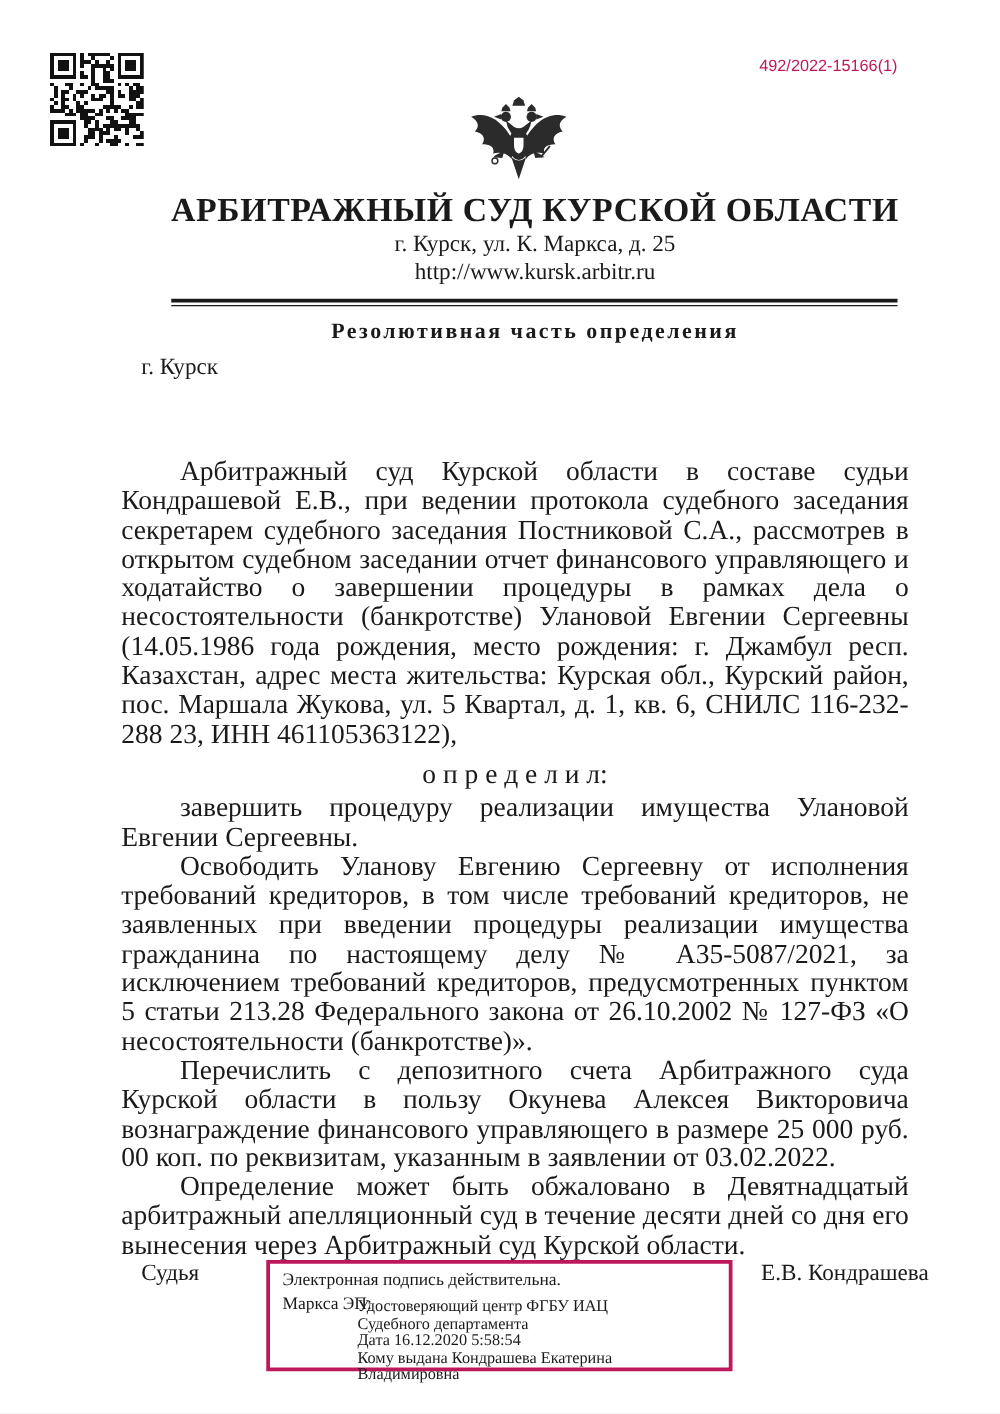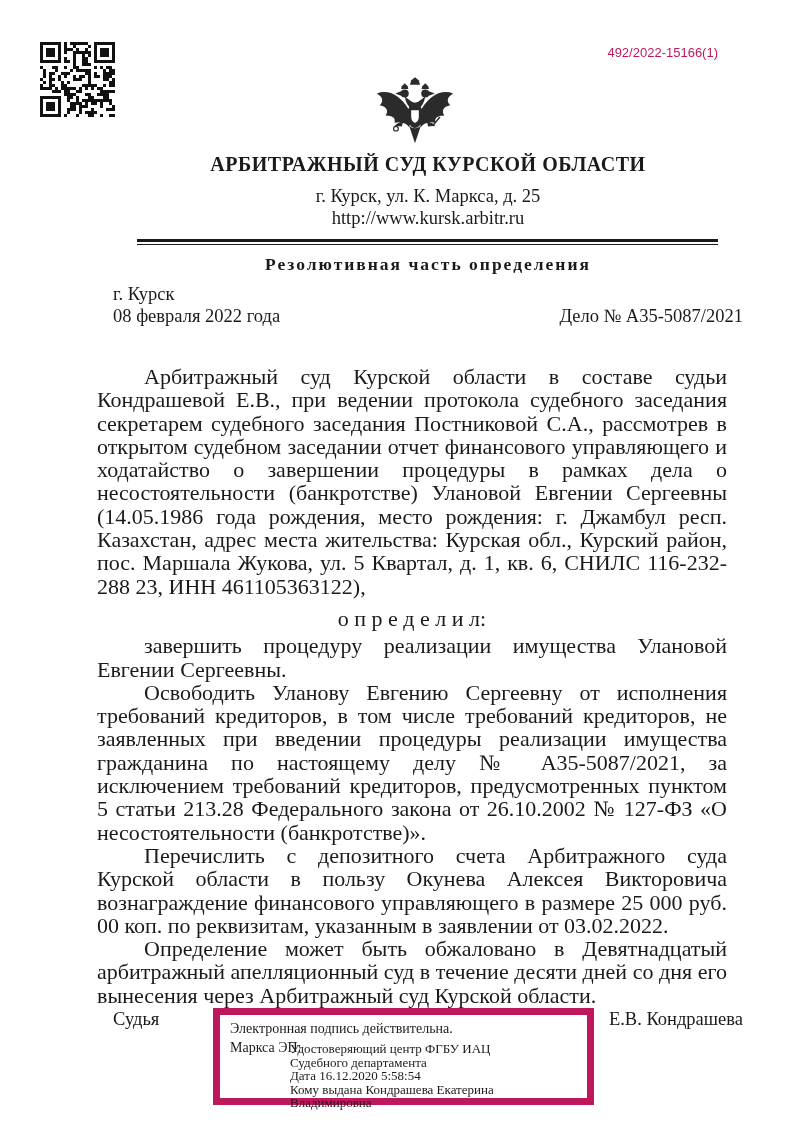--- a/index.html
+++ b/index.html
@@ -7,36 +7,36 @@
     position:relative;width:800px;height:1131px;background:#ffffff;
     font-family:"Liberation Serif","DejaVu Serif",serif;color:#1a1a1a;
     margin:0 auto;overflow:hidden;
   }
   .abs{position:absolute;}
   .doc-number{top:45px;right:82px;font-family:"Liberation Sans","DejaVu Sans",sans-serif;
     font-size:13px;color:#be185d;}
   .qr{left:40px;top:42px;width:75px;height:75px;}
   .emblem{left:371px;top:74px;width:88px;height:80px;}
   .court-name{top:153px;left:113px;width:630px;text-align:center;font-weight:bold;
-    font-size:20px;letter-spacing:0.5px;}
+    font-size:27px;letter-spacing:0.5px;}
   .court-address{top:186px;left:113px;width:630px;text-align:center;font-size:18.5px;}
   .court-site{top:208px;left:113px;width:630px;text-align:center;font-size:18.5px;}
   .double-rule{top:239px;left:137px;width:581px;height:2px;
     border-top:3px solid #1a1a1a;border-bottom:1px solid #1a1a1a;}
   .doc-title{top:254px;left:113px;width:630px;text-align:center;font-weight:bold;
     font-size:17.5px;letter-spacing:2px;}
   .meta-city{top:284px;left:113px;width:630px;font-size:18.5px;}
   .meta-row{top:306px;left:113px;width:630px;display:flex;justify-content:space-between;
     font-size:18.5px;}
   .body-block{top:337px;left:97px;width:630px;font-size:22px;line-height:23.3px;margin-top:28px;}
   .body-block p{margin:0;text-indent:47px;text-align:justify;}
   p.resolution{text-indent:0;text-align:center;margin:9px 0 4px 0;}
   .sig-label{top:1009px;left:113px;font-size:18.5px;}
   .sig-name{top:1009px;right:57px;font-size:18.5px;}
-  .stamp-box{top:1008px;left:213px;width:367px;height:83px;border:7px solid #be185d;}
+  .stamp-box{top:1008px;left:213px;width:367px;height:83px;border:3px solid #be185d;}
   .stamp-line1{position:absolute;top:6px;left:10px;font-size:14px;}
   .stamp-label{position:absolute;top:25px;left:10px;font-size:14px;}
   .stamp-details{position:absolute;top:27px;left:70px;width:252px;font-size:13px;
     line-height:13.5px;}
   svg{display:block;}
 </style>
 </head>
 <body>
 
 <div class="page">
@@ -289,24 +289,20 @@
   <div class="abs court-name">АРБИТРАЖНЫЙ СУД КУРСКОЙ ОБЛАСТИ</div>
   <div class="abs court-address">г. Курск, ул. К. Маркса, д. 25</div>
   <div class="abs court-site">http://www.kursk.arbitr.ru</div>
 
   <div class="abs double-rule"></div>
 
   <div class="abs doc-title">Резолютивная часть определения</div>
 
   <div class="abs meta-city">г. Курск</div>
 
-  <div class="abs meta-row">
-    <span>08 февраля 2022 года</span>
-    <span>Дело № А35-5087/2021</span>
-  </div>
 
   <div class="abs body-block">
     <p>Арбитражный суд Курской области в составе судьи Кондрашевой Е.В., при ведении протокола судебного заседания секретарем судебного заседания Постниковой С.А., рассмотрев в открытом судебном заседании отчет финансового управляющего и ходатайство о завершении процедуры в рамках дела о несостоятельности (банкротстве) Улановой Евгении Сергеевны (14.05.1986 года рождения, место рождения: г. Джамбул респ. Казахстан, адрес места жительства: Курская обл., Курский район, пос. Маршала Жукова, ул. 5 Квартал, д. 1, кв. 6, СНИЛС 116-232-288 23, ИНН 461105363122),</p>
     <p class="resolution">о п р е д е л и л:</p>
     <p>завершить процедуру реализации имущества Улановой Евгении Сергеевны.</p>
     <p>Освободить Уланову Евгению Сергеевну от исполнения требований кредиторов, в том числе требований кредиторов, не заявленных при введении процедуры реализации имущества гражданина по настоящему делу № А35-5087/2021, за исключением требований кредиторов, предусмотренных пунктом 5 статьи 213.28 Федерального закона от 26.10.2002 № 127-ФЗ «О несостоятельности (банкротстве)».</p>
     <p>Перечислить с депозитного счета Арбитражного суда Курской области в пользу Окунева Алексея Викторовича вознаграждение финансового управляющего в размере 25 000 руб. 00 коп. по реквизитам, указанным в заявлении от 03.02.2022.</p>
     <p>Определение может быть обжаловано в Девятнадцатый арбитражный апелляционный суд в течение десяти дней со дня его вынесения через Арбитражный суд Курской области.</p>
   </div>
 

